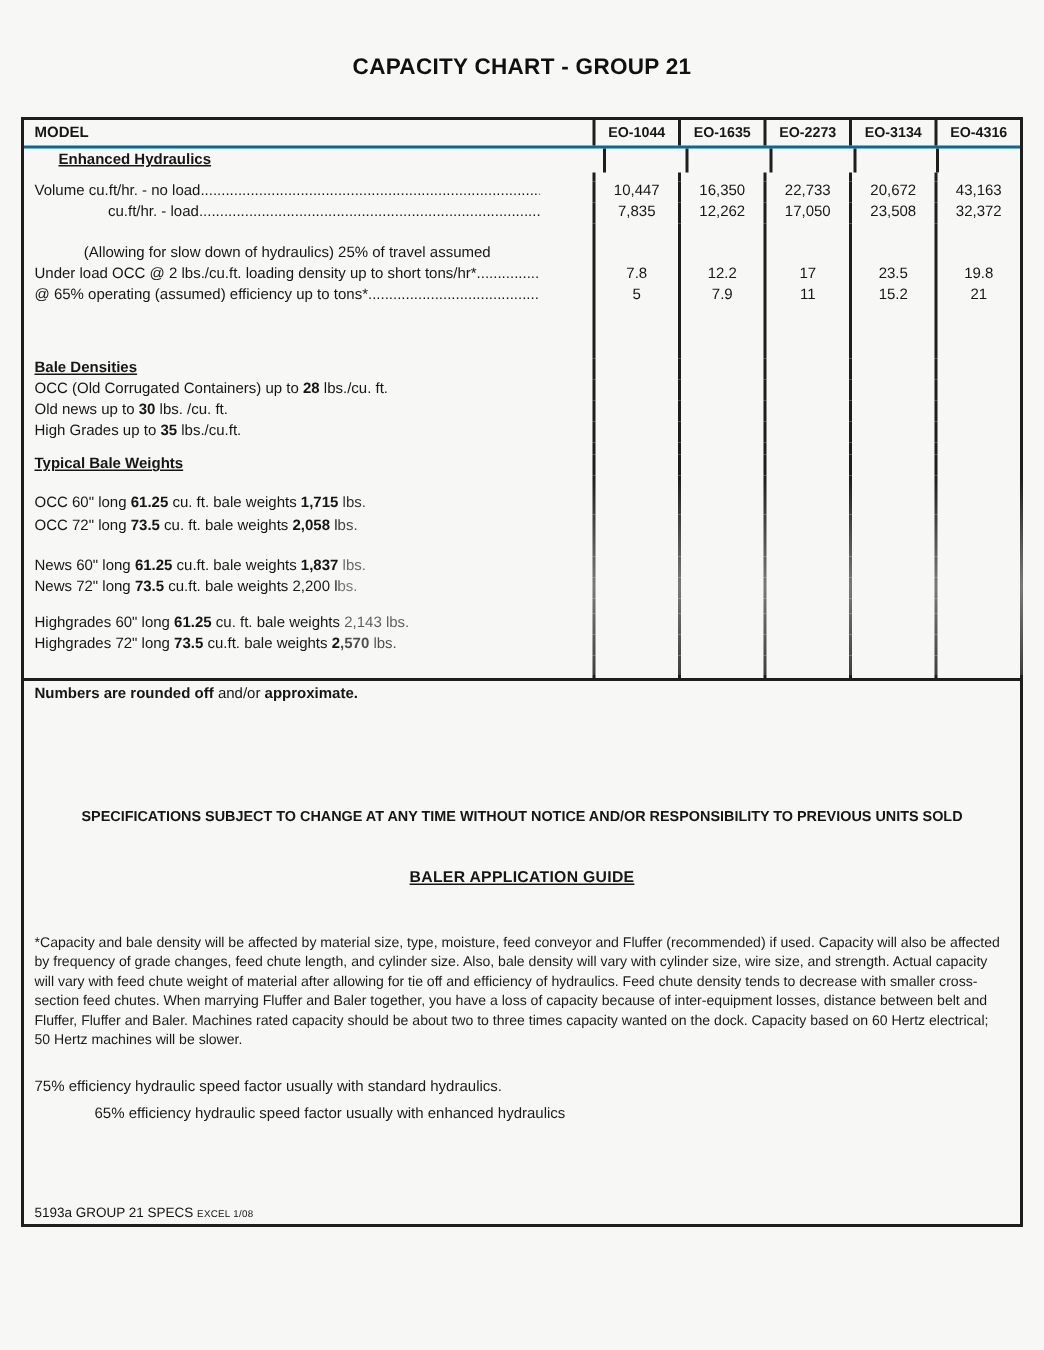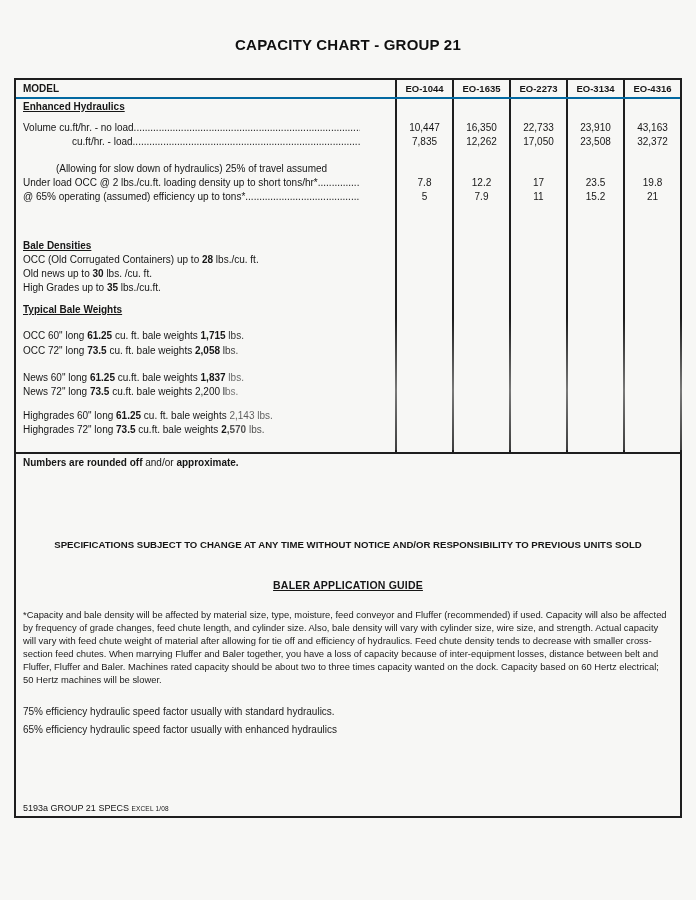--- a/index.html
+++ b/index.html
@@ -50,26 +50,26 @@
   }
   .disclaimer{
     margin-top:68px;text-align:center;font-weight:bold;font-size:9.6px;
     padding:0 10px;
   }
   .guide-title{
     margin-top:29px;text-align:center;font-weight:bold;font-size:10.5px;
     text-decoration:underline;letter-spacing:.2px;
   }
   .paragraph{
-    margin-top:17px;padding:0 9px 0 7px;
+    margin-top:30px;padding:0 9px 0 7px;
     font-size:9.4px;line-height:13px;text-align:left;color:#1b1b1b;
   }
   .eff-line{padding-left:7px;font-size:10px;color:#1b1b1b;}
   .eff-75{margin-top:20px;}
-  .eff-65{margin-top:7px;}
+  .eff-65{margin-top:7px;margin-left:40px;}
   .doc-footer{
     position:absolute;left:7px;bottom:3px;font-size:9px;color:#141414;
     white-space:nowrap;
   }
   .doc-footer .sub{font-size:6.5px;letter-spacing:.2px;}
   .fade-band{
     position:absolute;left:226px;top:318px;width:456px;height:132px;
     background:linear-gradient(180deg,rgba(247,247,245,0) 0%,rgba(247,247,245,.42) 55%,rgba(247,247,245,.15) 100%);
     pointer-events:none;
   }
@@ -86,21 +86,21 @@
     <div class="thead">
       <div class="model-cell">MODEL</div>
       <div class="hcell">EO-1044</div>
       <div class="hcell">EO-1635</div>
       <div class="hcell">EO-2273</div>
       <div class="hcell">EO-3134</div>
       <div class="hcell">EO-4316</div>
     </div>
 
     <div class="tbody">
-        <div class="trow" style="height: 16px; line-height: 16px;">
+        <div class="trow" style="height: 16px; line-height: 16px; padding-left: 16px;">
           <div class="cell label-cell">
             <span class="label-inner"><span class="bold underline">Enhanced Hydraulics</span></span>
           </div>
           <div class="cell val-cell"></div>
           <div class="cell val-cell"></div>
           <div class="cell val-cell"></div>
           <div class="cell val-cell"></div>
           <div class="cell val-cell"></div>
         </div>
         <div class="trow" style="height: 6px; line-height: 6px;">
@@ -113,21 +113,21 @@
           <div class="cell val-cell"></div>
           <div class="cell val-cell"></div>
         </div>
         <div class="trow" style="height: 14px; line-height: 14px;">
           <div class="cell label-cell">
             <span class="label-inner"><span>Volume cu.ft/hr. - no load..................................................................................................................</span></span>
           </div>
           <div class="cell val-cell">10,447</div>
           <div class="cell val-cell">16,350</div>
           <div class="cell val-cell">22,733</div>
-          <div class="cell val-cell">23,910</div>
+          <div class="cell val-cell">20,672</div>
           <div class="cell val-cell">43,163</div>
         </div>
         <div class="trow" style="height: 14px; line-height: 14px;">
           <div class="cell label-cell">
             <span class="label-inner indent"><span>cu.ft/hr. - load..................................................................................................................</span></span>
           </div>
           <div class="cell val-cell">7,835</div>
           <div class="cell val-cell">12,262</div>
           <div class="cell val-cell">17,050</div>
           <div class="cell val-cell">23,508</div>

